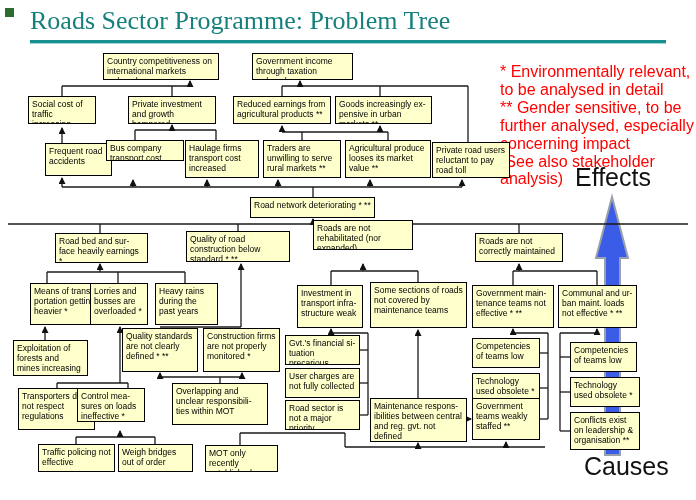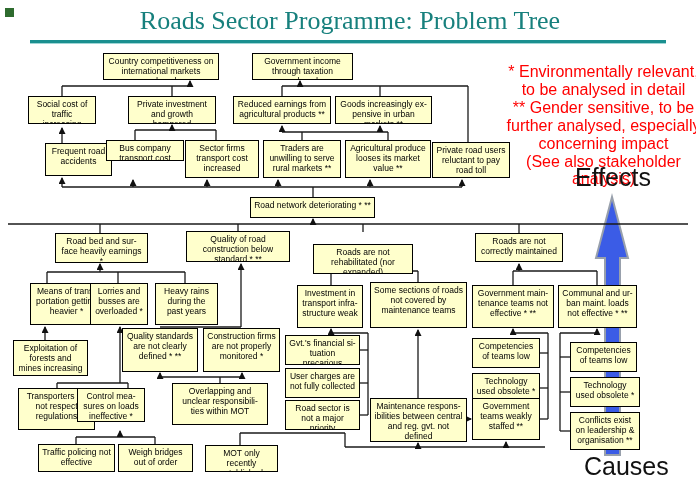--- a/index.html
+++ b/index.html
@@ -1,17 +1,17 @@
 <!DOCTYPE html>
 <html><head>
 <meta charset="utf-8">
 <style>
   html,body{margin:0;padding:0;background:#fff;}
   #slide{position:relative;width:696px;height:500px;background:#ffffff;overflow:hidden;
-         font-family:"Liberation Sans",sans-serif;text-align:center;}
+         font-family:"Liberation Sans",sans-serif;}
   #title{position:absolute;left:30px;top:6px;width:640px;font-family:"Liberation Serif",serif;
          font-size:26px;color:#17807d;white-space:nowrap;}
   #title-rule{position:absolute;left:30px;top:40px;width:636px;height:3px;background:#1a8f8f;
          border-bottom:1px solid #9fd6d6;}
   #corner-square{position:absolute;left:5px;top:8px;width:9px;height:9px;background:#2e6b2e;}
   #notes{position:absolute;left:500px;top:63px;width:207px;font-size:16px;line-height:1.12;color:#ff0000;}
   .axis-label{position:absolute;font-size:25px;color:#111;}
   #effects-label{left:575px;top:163px;}
   #causes-label{left:572px;top:452px;margin-left:12px;}
   #connector-layer{position:absolute;left:0;top:0;z-index:1;}
@@ -140,28 +140,28 @@
   </svg>
 
   <div class="bx" style="left:103px;top:53px;width:116px;height:27px">Country competitiveness on international markets reduced</div>
   <div class="bx" style="left:252px;top:53px;width:101px;height:27px">Government income through taxation reduced</div>
   <div class="bx" style="left:28px;top:96px;width:68px;height:28px">Social cost of traffic increasing</div>
   <div class="bx" style="left:128px;top:96px;width:88px;height:28px">Private investment and growth hampered</div>
   <div class="bx" style="left:233px;top:96px;width:98px;height:28px">Reduced earnings from agricultural products **</div>
   <div class="bx" style="left:335px;top:96px;width:97px;height:28px">Goods increasingly ex-pensive in urban markets **</div>
   <div class="bx" style="left:45px;top:143px;width:67px;height:33px">Frequent road accidents</div>
   <div class="bx" style="left:106px;top:140px;width:78px;height:21px">Bus company transport cost increased **</div>
-  <div class="bx" style="left:185px;top:140px;width:74px;height:38px">Sector firms transport cost increased</div>
+  <div class="bx" style="left:185px;top:140px;width:74px;height:38px">Haulage firms transport cost increased</div>
   <div class="bx" style="left:263px;top:140px;width:78px;height:38px">Traders are unwilling to serve rural markets **</div>
   <div class="bx" style="left:345px;top:140px;width:86px;height:38px">Agricultural produce looses its market value **</div>
   <div class="bx" style="left:432px;top:142px;width:78px;height:36px">Private road users reluctant to pay road toll</div>
   <div class="bx" style="left:250px;top:197px;width:125px;height:21px">Road network deteriorating * **</div>
   <div class="bx" style="left:55px;top:233px;width:93px;height:30px">Road bed and sur-face heavily earnings *</div>
   <div class="bx" style="left:186px;top:231px;width:104px;height:31px">Quality of road construction below standard * **</div>
-  <div class="bx" style="left:313px;top:244px;width:100px;height:30px">Roads are not rehabilitated (nor expanded)</div>
+  <div class="bx" style="left:313px;top:220px;width:100px;height:30px">Roads are not rehabilitated (nor expanded)</div>
   <div class="bx" style="left:475px;top:233px;width:88px;height:29px">Roads are not correctly maintained</div>
   <div class="bx" style="left:30px;top:283px;width:73px;height:42px">Means of trans-portation getting heavier *</div>
   <div class="bx" style="left:90px;top:283px;width:58px;height:42px">Lorries and busses are overloaded *</div>
   <div class="bx" style="left:155px;top:283px;width:63px;height:42px">Heavy rains during the past years</div>
   <div class="bx" style="left:297px;top:285px;width:66px;height:43px">Investment in transport infra-structure weak</div>
   <div class="bx" style="left:370px;top:282px;width:97px;height:46px">Some sections of roads not covered by maintenance teams</div>
   <div class="bx" style="left:472px;top:285px;width:82px;height:43px">Government main-tenance teams not effective * **</div>
   <div class="bx" style="left:558px;top:285px;width:79px;height:43px">Communal and ur-ban maint. loads not effective * **</div>
   <div class="bx" style="left:13px;top:340px;width:75px;height:36px">Exploitation of forests and mines increasing</div>
   <div class="bx" style="left:122px;top:328px;width:76px;height:44px">Quality standards are not clearly defined * **</div>

